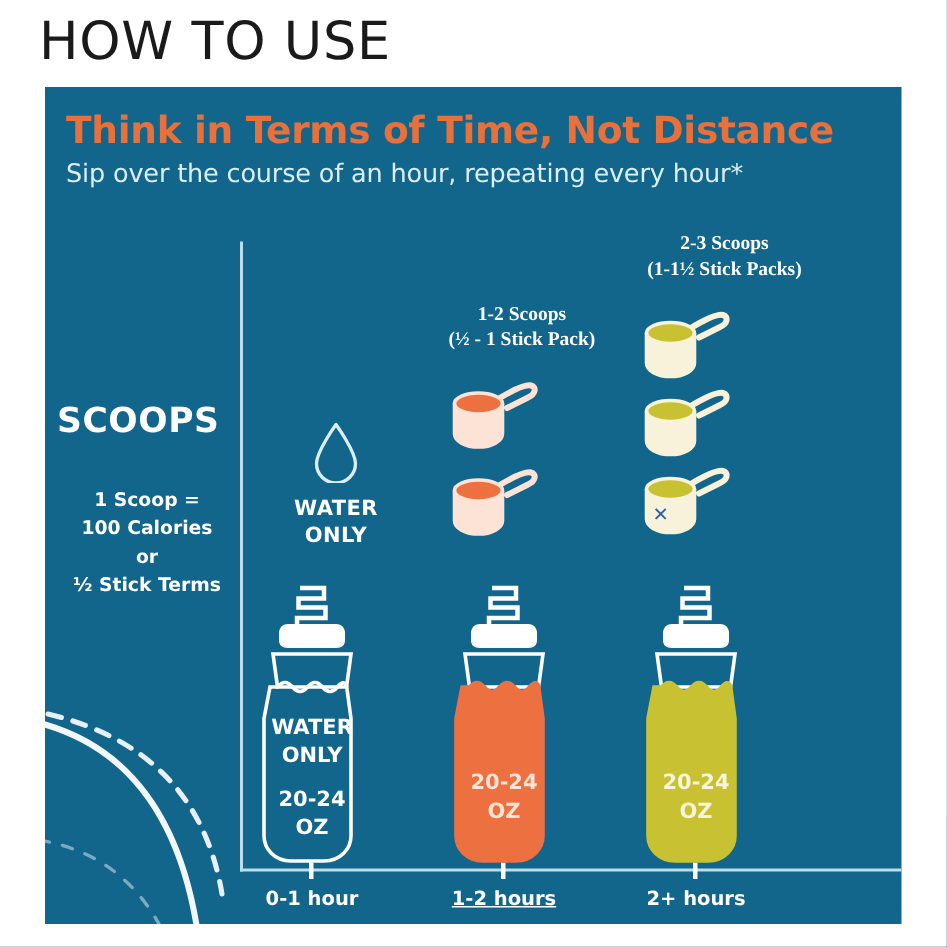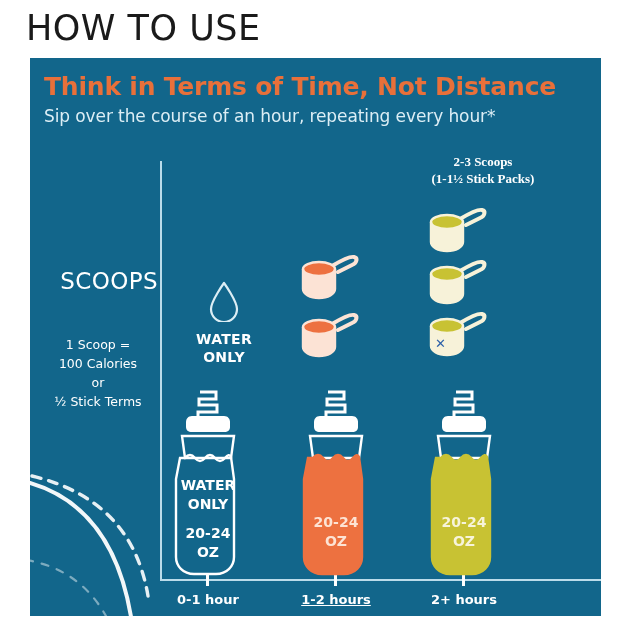--- a/index.html
+++ b/index.html
@@ -104,38 +104,38 @@
     width: 140px;
     font-family: "DejaVu Sans", sans-serif;
   }
 
   
   #scoops-heading {
     position: absolute;
     left: 8px;
     top: 210px;
     width: 120px;
-    text-align: right;
+    text-align: left;
     font-size: 23px;
     color: #ffffff;
     letter-spacing: 0.4px;
     font-family: "DejaVu Sans", sans-serif;
+    font-weight: bold;
   }
   #scoops-legend {
     position: absolute;
     left: 4px;
     top: 265px;
     width: 128px;
     text-align: center;
     font-size: 12.5px;
-    font-weight: normal;
+    font-weight: bold;
     color: #ffffff;
     line-height: 19px;
     font-family: "DejaVu Sans", sans-serif;
-    margin-top: 12px;
   }
 
   
   .scoop-caption {
     position: absolute;
     text-align: center;
     font-size: 13px;
     font-weight: bold;
     color: #ffffff;
     line-height: 17px;
@@ -254,20 +254,24 @@
     </div>
 
     <svg id="water-drop-icon" viewBox="0 0 32 42" xmlns="http://www.w3.org/2000/svg">
       <path d="M16 3 C16 3 3 21 3 29 a13 13 0 0 0 26 0 C29 21 16 3 16 3 Z" fill="none" stroke="#DCEEF5" stroke-width="2.2" stroke-linejoin="round"></path>
     </svg>
     <div id="water-only-caption">
       <div>WATER</div>
       <div>ONLY</div>
     </div>
 
+    <div class="scoop-caption" id="caption-col2">
+      <div>1-2 Scoops</div>
+      <div>(½ - 1 Stick Pack)</div>
+    </div>
 
     <div class="scoop-caption" id="caption-col3">
       <div>2-3 Scoops</div>
       <div>(1-1½ Stick Packs)</div>
     </div>
 
     <svg class="scoop-cup" style="left:268px; top:195px;" viewBox="0 0 62 48" xmlns="http://www.w3.org/2000/svg">
       <path d="M34 13 C44 7 52 3 56 4 c4 1 3 6 -2 8 L40 19" fill="none" stroke="#FCE3D5" stroke-width="4" stroke-linecap="round"></path>
       <path d="M5 16 L5 36 c0 5 7 9 16 9 s16 -4 16 -9 L37 16 Z" fill="#FCE3D5"></path>
       <ellipse cx="21" cy="16" rx="16" ry="7" fill="#ED7140"></ellipse>

